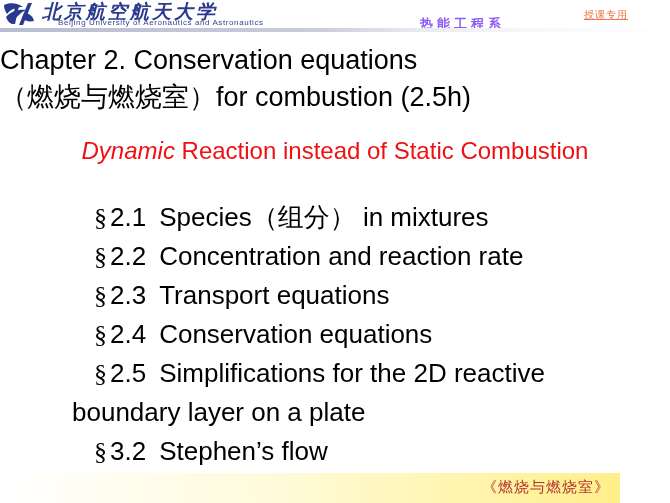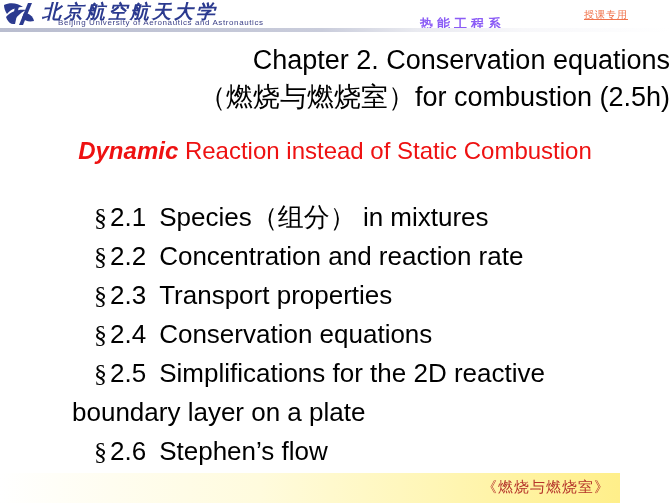--- a/index.html
+++ b/index.html
@@ -75,41 +75,41 @@
     text-decoration: underline;
     letter-spacing: 1px;
     white-space: nowrap;
   }
 
   
   .slide-title {
     position: absolute;
     left: 0; top: 42px;
     width: 670px;
-    text-align: right;
+    text-align: left;
     font-size: 27px;
     line-height: 37px;
     color: #000000;
     letter-spacing: 0px;
   }
   .slide-title .cjk {
     font-family: "Liberation Serif", "DejaVu Sans", serif;
   }
 
   .subtitle {
     position: absolute;
     left: 0; top: 137px;
     width: 670px;
     text-align: center;
     font-size: 24px;
     color: #ee1111;
     white-space: nowrap;
   }
   .subtitle .em {
-    font-weight: bold;
+    font-weight: normal;
     font-style: italic;
   }
 
   
   .agenda {
     position: absolute;
     left: 0; top: 198px;
     width: 670px;
   }
   .agenda-row {
@@ -179,22 +179,22 @@
 <div class="slide-title">
   <div>Chapter 2. Conservation equations</div>
   <div><span class="cjk">（燃烧与燃烧室）</span><span>for combustion (2.5h)</span></div>
 </div>
 
 <div class="subtitle"><span class="em">Dynamic</span><span> Reaction instead of Static Combustion</span></div>
 
 <div class="agenda">
     <div class="agenda-row"><span class="sect">§</span><span class="num">2.1</span><span>Species</span><span class="cjk-inline">（组分）</span><span> in mixtures</span></div>
     <div class="agenda-row"><span class="sect">§</span><span class="num">2.2</span><span>Concentration and reaction rate</span></div>
-    <div class="agenda-row"><span class="sect">§</span><span class="num">2.3</span><span>Transport properties</span></div>
+    <div class="agenda-row"><span class="sect">§</span><span class="num">2.3</span><span>Transport equations</span></div>
     <div class="agenda-row"><span class="sect">§</span><span class="num">2.4</span><span>Conservation equations</span></div>
     <div class="agenda-row"><span class="sect">§</span><span class="num">2.5</span><span>Simplifications for the 2D reactive</span></div>
     <div class="agenda-row indented"><span>boundary layer on a plate</span></div>
-    <div class="agenda-row"><span class="sect">§</span><span class="num">2.6</span><span>Stephen’s flow</span></div>
+    <div class="agenda-row"><span class="sect">§</span><span class="num">3.2</span><span>Stephen’s flow</span></div>
   </div>
 
 <div class="footer">
   <span class="footer-text">《燃烧与燃烧室》</span>
 </div>
 
 </body></html>

